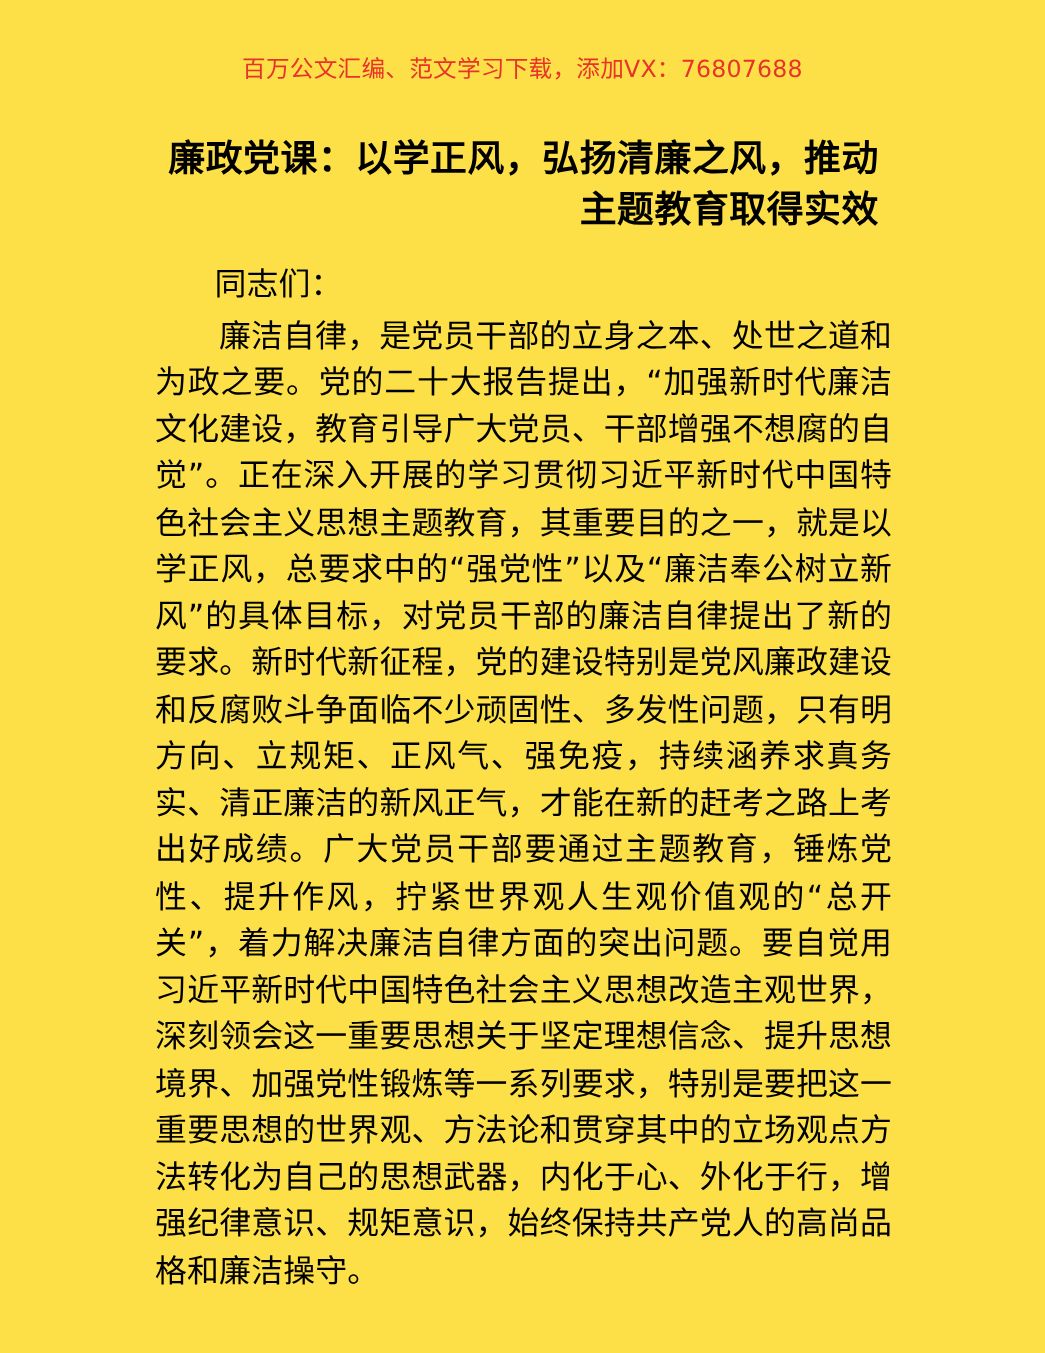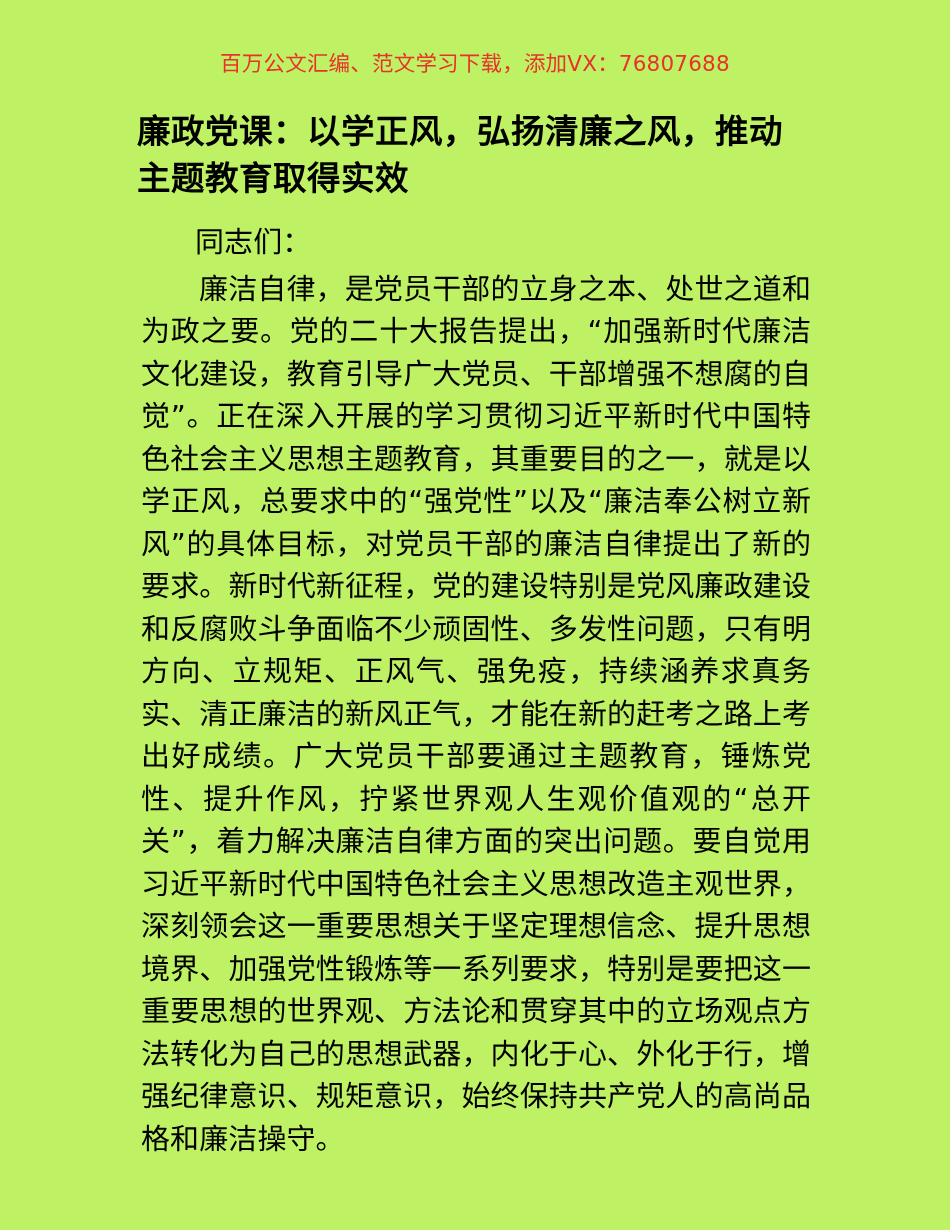--- a/index.html
+++ b/index.html
@@ -15,21 +15,21 @@
     color: #000000;
     overflow: hidden;
   }
 
   .page {
     position: relative;
     width: 950px;
     height: 1230px;
     box-sizing: border-box;
     padding: 0;
-    background: #bef264;
+    background: #fde047;
   }
 
   
   .promo-header {
     position: absolute;
     top: 50px;
     left: 0;
     width: 950px;
     text-align: center;
     font-size: 21.5px;
@@ -44,24 +44,24 @@
     position: absolute;
     top: 108px;
     left: 137px;
     width: 678px;
   }
 
   .doc-title {
     font-size: 33.5px;
     font-weight: bold;
     line-height: 47px;
-    text-align: left;
-    margin: 0;
+    text-align: right;
+    margin: 16px;
     letter-spacing: 0.5px;
-    font-family: Liberation Serif, serif;
+    font-family: Liberation Mono, monospace;
   }
 
   .salutation {
     font-size: 29px;
     line-height: 42.5px;
     margin: 19px 0 0 0;
     text-indent: 58px;
     letter-spacing: 0.1px;
   }
 

